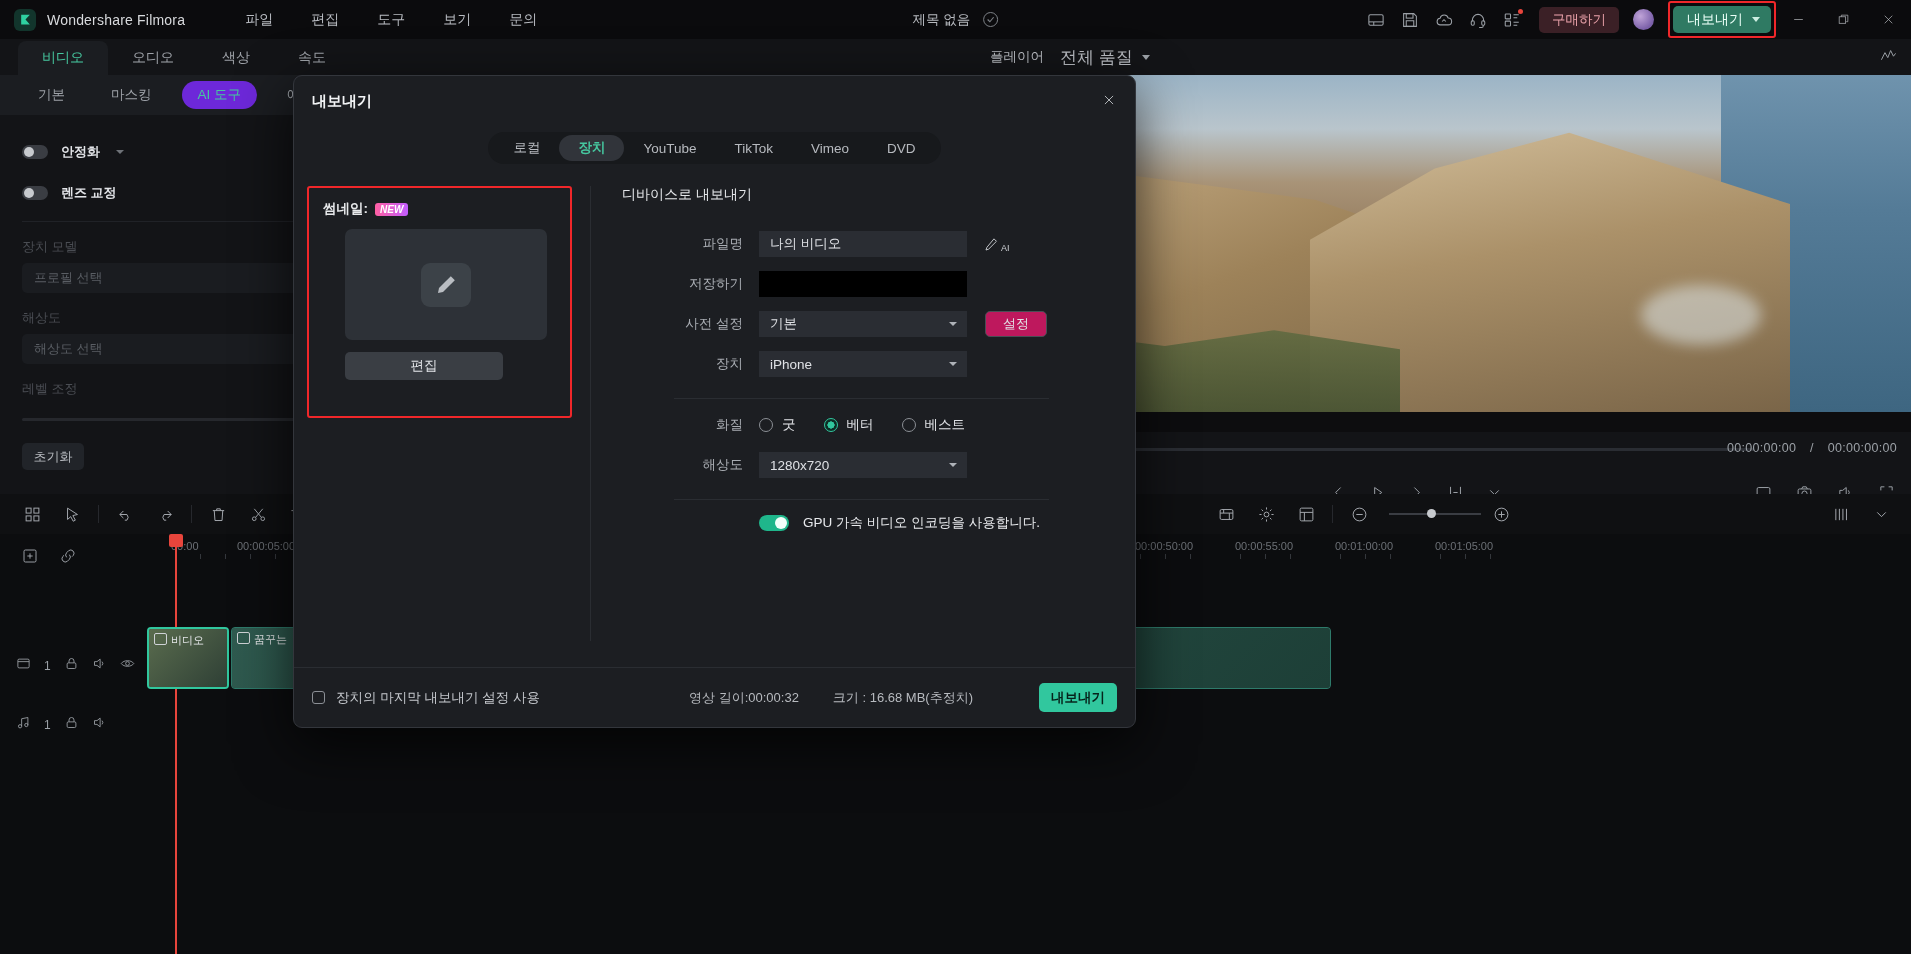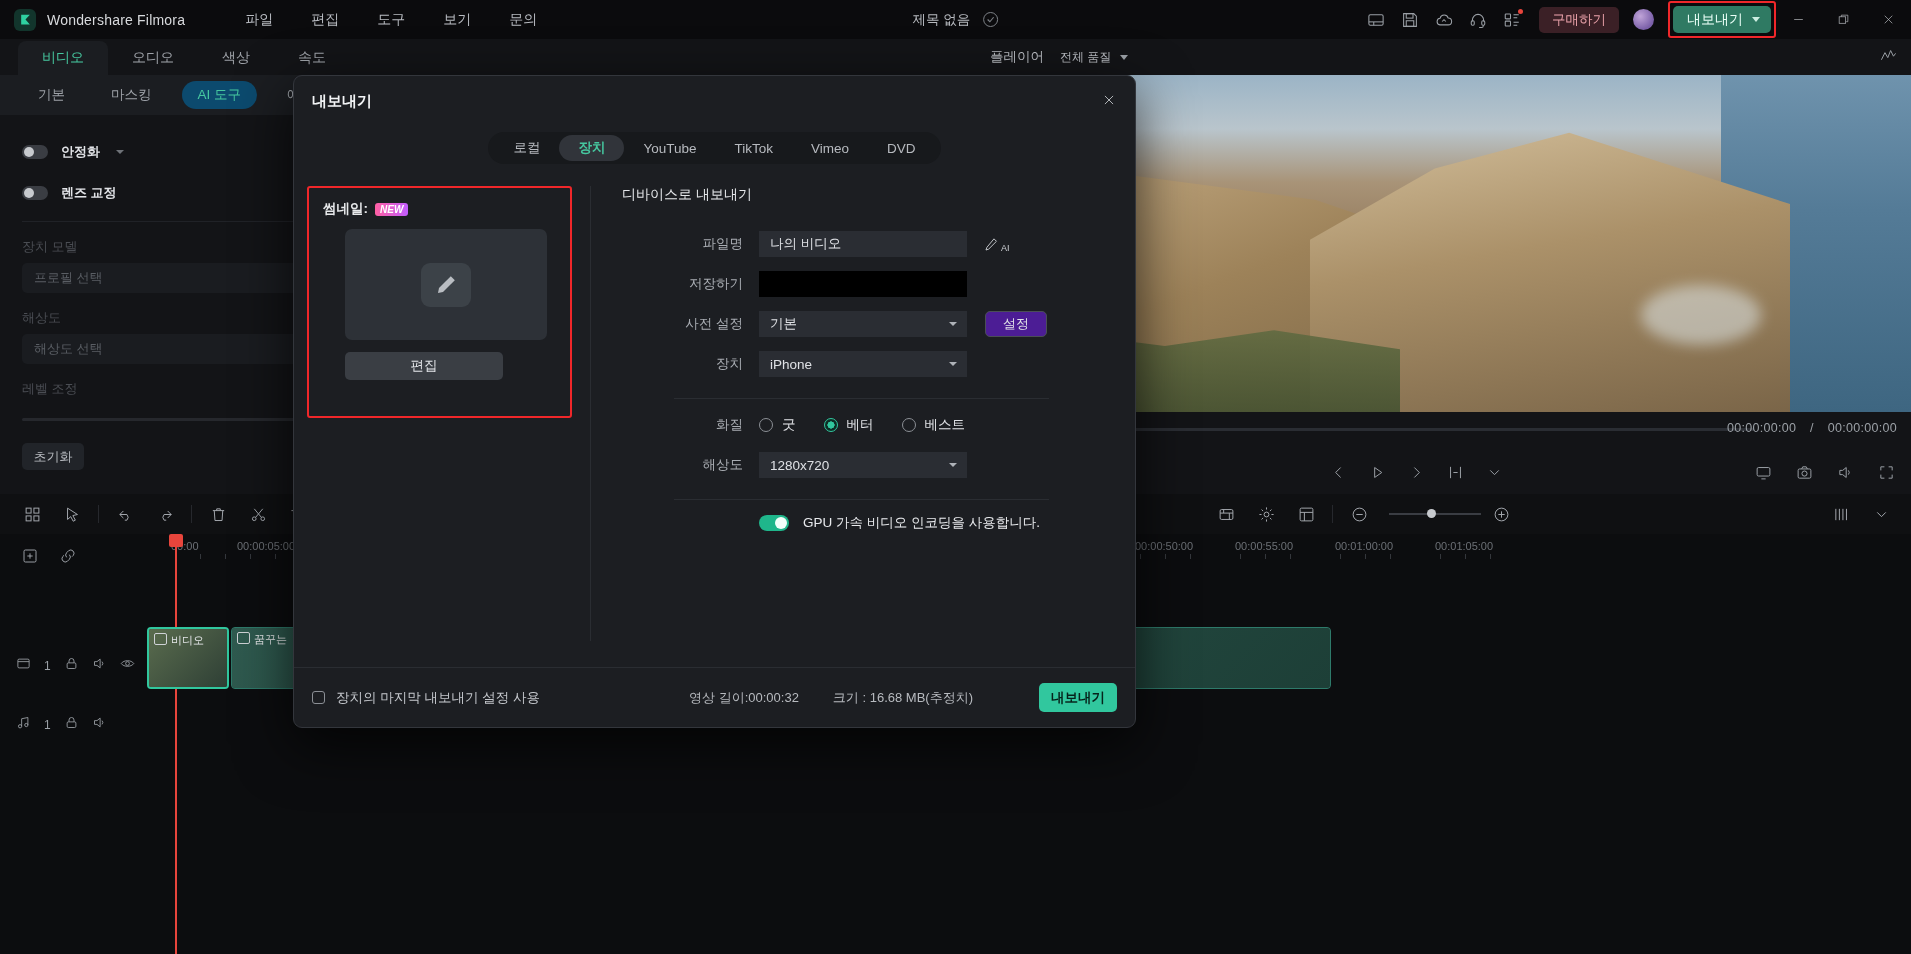--- a/index.html
+++ b/index.html
@@ -67,21 +67,21 @@
     background: #131417;
   }
   .ptabs { display: flex; height: 36px; align-items: flex-end; padding-left: 18px; gap: 0; }
   .ptab {
     padding: 0 24px; height: 34px; display: flex; align-items: center;
     font-size: 14px; color: #9ea2a8; border-radius: 8px 8px 0 0; cursor: pointer;
   }
   .ptab.active { background: #1b1d21; color: #46c79f; }
   .psubtabs { display: flex; height: 40px; align-items: center; padding-left: 22px; gap: 14px; background: #1b1d21;}
   .psub { padding: 5px 16px; font-size: 13.5px; color: #9ea2a8; border-radius: 14px; cursor: pointer; }
-  .psub.active { background: #0c4a6e; color: #46c79f; }
+  .psub.active { background: #6d28d9; color: #46c79f; }
   .panel-body { background: #131417; padding: 16px 22px 0 22px; height: 379px; }
   .toggle-row { display: flex; align-items: center; gap: 13px; height: 41px; }
   .sw { width: 26px; height: 14px; border-radius: 7px; background: #3a3d43; position: relative; cursor: pointer; }
   .sw::after { content:""; position: absolute; left: 2px; top: 2px; width: 10px; height: 10px; border-radius: 50%; background: #c7cace; }
   .toggle-lbl { font-size: 13px; color: #e2e4e8; font-weight: bold; }
   .mini-caret { width: 0; height: 0; border-left: 4px solid transparent; border-right: 4px solid transparent; border-top: 4px solid #6e7278; margin-left: 3px; }
   .divider-line { height: 1px; background: #202227; margin: 8px 0 14px 0; }
   .field-lbl { font-size: 13px; color: #4a4d53; margin: 16px 0 7px 0; }
   .field-box {
     height: 30px; border-radius: 5px; background: #1a1c20; width: 900px;
@@ -93,21 +93,21 @@
     color: #b8bbc0; font-size: 13px; display: flex; align-items: center; justify-content: center;
     border: none; cursor: pointer;
   }
 
   
   .player-bar {
     position: absolute; left: 980px; top: 39px; width: 931px; height: 36px;
     background: #131417; display: flex; align-items: center; gap: 16px; padding-left: 10px;
   }
   .player-lbl { font-size: 13.5px; color: #b9bcc2; }
-  .qual-sel { display: flex; align-items: center; gap: 9px; font-size: 12px; color: #b9bcc2; cursor: pointer; }
+  .qual-sel { display: flex; align-items: center; gap: 9px; font-size: 17px; color: #b9bcc2; cursor: pointer; }
   .player-bar .right-ic { position: absolute; right: 14px; }
   .player-bar .right-ic svg { width: 17px; height: 17px; stroke: #9ba0a6; fill: none; stroke-width: 1.4; }
   .preview {
     position: absolute; left: 980px; top: 75px; width: 931px; height: 337px;
     background: linear-gradient(180deg, #9bb4c6 0%, #b9c5cc 16%, #a89377 32%, #8e7354 55%, #6f5a3f 78%, #5d4c36 100%);
     overflow: hidden;
   }
   .sea {
     position: absolute; right: 0; top: 0; width: 190px; height: 337px;
     background: linear-gradient(180deg, #6f93ad 0%, #547b97 40%, #3e6681 100%);
@@ -123,21 +123,21 @@
     clip-path: polygon(0 42%, 26% 18%, 54% 6%, 100% 30%, 100% 100%, 0 100%);
   }
   .greenery {
     position: absolute; left: 0; top: 250px; width: 420px; height: 87px;
     background: linear-gradient(180deg, #5f6b41 0%, #41502f 100%); opacity: .85;
     clip-path: polygon(0 30%, 18% 8%, 44% 24%, 70% 6%, 100% 28%, 100% 100%, 0 100%);
   }
   .foam { position: absolute; right: 150px; top: 210px; width: 120px; height: 60px; background: #e3eef3; opacity: .5; border-radius: 50%; filter: blur(7px); }
 
   .player-ctrl {
-    position: absolute; left: 980px; top: 412px; width: 931px; height: 82px;
+    position: absolute; left: 980px; top: 432px; width: 931px; height: 82px;
     background: #131417;
   }
   .scrub { position: absolute; left: 14px; top: 16px; width: 760px; height: 3px; background: #2a2d33; border-radius: 2px; }
   .time-txt { position: absolute; right: 14px; top: 9px; font-size: 12.5px; color: #9ba0a6; letter-spacing: .3px; }
   .ctrl-row { position: absolute; left: 0; top: 42px; width: 931px; height: 40px; display: flex; align-items: center; }
   .ctrl-left { display: flex; align-items: center; gap: 22px; margin-left: 350px; }
   .ctrl-right { position: absolute; right: 16px; display: flex; align-items: center; gap: 24px; }
   .ctrl-row svg { width: 17px; height: 17px; stroke: #9ba0a6; fill: none; stroke-width: 1.4; }
 
   
@@ -219,21 +219,21 @@
   .form-title { font-size: 14px; color: #e5e7ea; margin-bottom: 20px; margin-left: 3px; }
   .frow { display: flex; align-items: center; height: 40px; }
   .flbl { width: 140px; text-align: right; padding-right: 16px; font-size: 13.5px; color: #a9adb3; }
   .fctl { width: 208px; height: 26px; border-radius: 0; background: #2a2d33; display: flex; align-items: center; padding: 0 11px; font-size: 13.5px; color: #dfe1e5; cursor: pointer; position: relative; }
   .fctl.black { background: #000000; }
   .fctl .dd { position: absolute; right: 10px; width: 0; height: 0; border-left: 4px solid transparent; border-right: 4px solid transparent; border-top: 4.5px solid #aeb2b8; }
   .ai-pen { margin-left: 16px; display: flex; align-items: flex-end; }
   .ai-pen svg { width: 17px; height: 17px; stroke: #cdd0d4; fill: none; stroke-width: 1.3; }
   .ai-sub { font-size: 9px; color: #cdd0d4; margin-left: 1px; margin-top: 6px; }
   .setting-btn {
-    margin-left: 18px; width: 62px; height: 26px; border-radius: 5px; background: #4c1d95;
+    margin-left: 18px; width: 62px; height: 26px; border-radius: 5px; background: #be185d;
     color: #e2e4e8; font-size: 13px; display: flex; align-items: center; justify-content: center;
     border: 1px solid #4a4e55; cursor: pointer;
   }
   .fsep { height: 1px; background: #2a2d32; width: 375px; margin: 14px 0 6px 55px; }
   .radios { display: flex; align-items: center; gap: 28px; }
   .radio { display: flex; align-items: center; gap: 9px; font-size: 13.5px; color: #dfe1e5; cursor: pointer; }
   .rd { width: 14px; height: 14px; border-radius: 50%; border: 1.5px solid #8b8f95; }
   .rd.sel { border-color: #31c79e; background: radial-gradient(circle, #31c79e 0 40%, #0d2e26 45%); }
   .gpu-row { display: flex; align-items: center; gap: 14px; margin-left: 140px; margin-top: 14px; }
   .gpu-sw { width: 30px; height: 16px; border-radius: 8px; background: #1fb68b; position: relative; }

